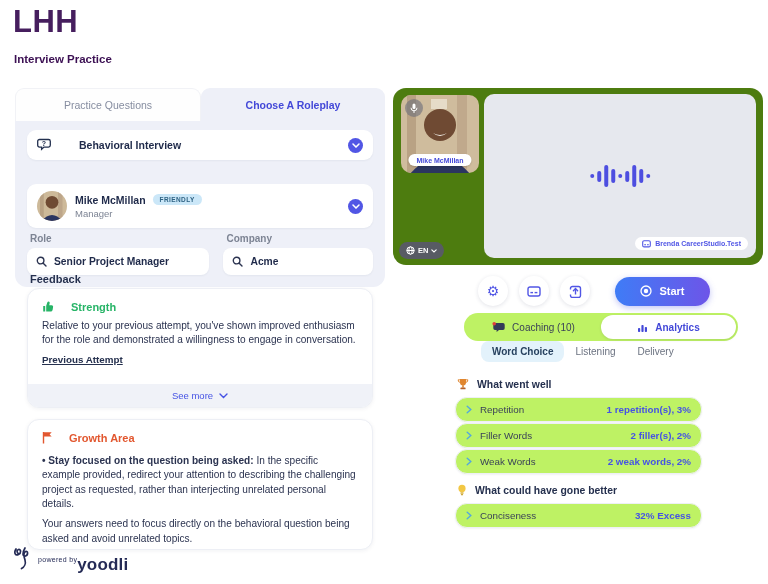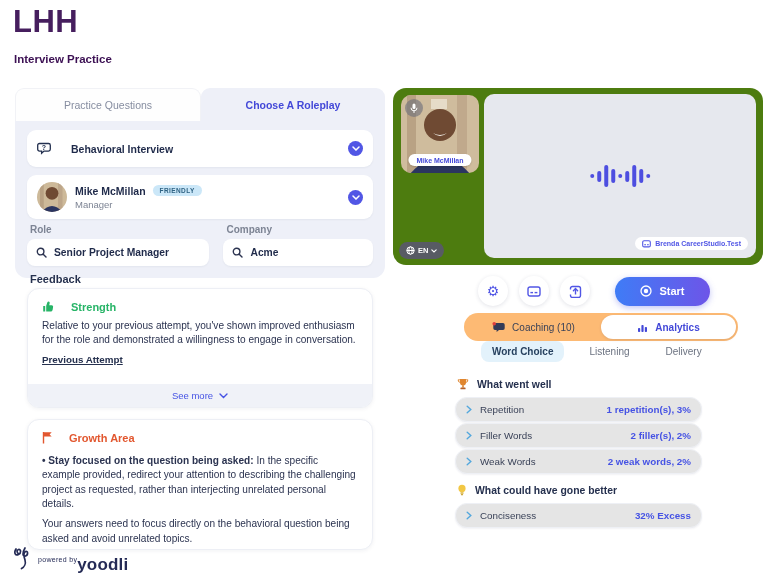--- a/index.html
+++ b/index.html
@@ -11,21 +11,21 @@
   .lhh-logo{left:13px;top:4px;font-size:31px;font-weight:800;color:#461e5e;letter-spacing:.5px}
   .page-title{left:14px;top:53px;font-size:11.5px;font-weight:700;color:#3c1053}
 
   
   .tabbar{left:15px;top:88px;width:370px;height:33px;display:flex}
   .tab{flex:1;display:flex;align-items:center;justify-content:center;font-size:10.5px;border-radius:9px 9px 0 0;cursor:pointer}
   .tab-inactive{background:#fefefe;border:1px solid #f1f2f6;border-bottom:none;color:#868da0}
   .tab-active{background:#eef0f8;color:#4348d8;font-weight:700}
   .left-panel{left:15px;top:121px;width:370px;background:#eef0f8;border-radius:0 0 12px 12px;padding:9px 12px 12px}
   .select{background:#fff;border-radius:9px;display:flex;align-items:center;padding:0 10px;box-shadow:0 1px 2px rgba(20,30,60,.05)}
-  .select1{height:37px;margin-bottom:8px;gap:16px}
+  .select1{height:30px;margin-bottom:24px;gap:24px}
   .select2{height:44px;margin-bottom:5px;gap:8px}
   .select-label{font-size:10.5px;font-weight:700;color:#1f2a4a}
   .chev-circle{margin-left:auto;width:15px;height:15px;border-radius:50%;background:#5156e5;display:flex;align-items:center;justify-content:center;flex:0 0 auto;cursor:pointer}
   .avatar{width:30px;height:30px;border-radius:50%;overflow:hidden;flex:0 0 auto}
   .persona-lines{display:flex;flex-direction:column;gap:2px}
   .persona-top{display:flex;align-items:center;gap:7px}
   .badge{background:#cbe7f8;color:#2f6384;font-size:6.5px;font-weight:700;letter-spacing:.4px;padding:2px 7px;border-radius:8px}
   .persona-sub{font-size:9.5px;color:#7d8494}
   .fields{display:flex;gap:14px;margin-top:3px}
   .field-label{font-size:10px;font-weight:600;color:#7d8494;margin:0 0 4px 3px}
@@ -56,33 +56,33 @@
   .caption-pill{position:absolute;right:8px;bottom:8px;background:#fff;border-radius:8px;padding:2.5px 7px;font-size:7px;font-weight:600;color:#5156e5;display:flex;gap:4px;align-items:center}
   .lang-pill{position:absolute;left:6px;bottom:6px;background:#585b64;border-radius:9px;height:17px;display:flex;align-items:center;gap:3px;padding:0 7px;color:#fff;font-size:7.5px;font-weight:700;cursor:pointer}
 
   
   .controls{left:478px;top:276px;display:flex;align-items:center;gap:11px}
   .circle-btn{width:30px;height:30px;border-radius:50%;background:#fff;box-shadow:0 1px 4px rgba(30,40,80,.13);display:flex;align-items:center;justify-content:center;cursor:pointer}
   .gear-glyph{font-size:14px;color:#5156e5;line-height:1}
   .start-btn{width:95px;height:29px;border-radius:15px;background:linear-gradient(90deg,#3f7cf6,#6d55e8);color:#fff;font-size:11px;font-weight:700;display:flex;align-items:center;justify-content:center;gap:7px;box-shadow:0 2px 6px rgba(80,90,230,.35);cursor:pointer;margin-left:14px}
 
   
-  .coach-tabs{left:464px;top:313px;width:274px;height:28px;background:#fdba74;border-radius:14px;display:flex;padding:2px}
+  .coach-tabs{left:464px;top:313px;width:274px;height:28px;background:#bef264;border-radius:14px;display:flex;padding:2px}
   .coach-tab{flex:1;display:flex;align-items:center;justify-content:center;gap:7px;font-size:10px;color:#3a4258;cursor:pointer}
   .coach-tab.active{background:#fff;border-radius:13px;box-shadow:0 1px 3px rgba(30,40,80,.12);color:#4348d8;font-weight:700}
 
   
-  .subtabs{left:481px;top:341px;display:flex;gap:14px;align-items:center}
+  .subtabs{left:481px;top:341px;display:flex;align-items:center}
   .subtab{font-size:10px;color:#6b7280;padding:5px 11px;cursor:pointer}
   .subtab.active{background:#e3f2fb;border-radius:8px;color:#27415f;font-weight:700}
 
   
   .section-head{display:flex;gap:8px;align-items:center;font-size:10.4px;font-weight:700;color:#25304e}
   .sh1{left:457px;top:378px}.sh2{left:457px;top:484px}
-  .metric-row{left:455px;width:247px;height:25px;background:#e5e5e5;border:1px solid #eef0f5;border-radius:12px;box-shadow:0 1px 2px rgba(30,40,80,.06);display:flex;align-items:center;padding:0 10px;gap:8px;cursor:pointer}
+  .metric-row{left:455px;width:247px;height:25px;background:#bef264;border:1px solid #eef0f5;border-radius:12px;box-shadow:0 1px 2px rgba(30,40,80,.06);display:flex;align-items:center;padding:0 10px;gap:8px;cursor:pointer}
   .mr1{top:397px}.mr2{top:423px}.mr3{top:449px}.mr4{top:503px}
   .metric-label{font-size:9.8px;color:#3a4258}
   .metric-value{margin-left:auto;font-size:9.8px;font-weight:700;color:#4653e4}
 
   
   .powered{left:12px;top:545px;display:flex;align-items:flex-end;gap:5px}
   .powered-text{display:flex;flex-direction:row;line-height:1}
   .powered-by{font-size:7px;color:#252b56;margin-bottom:2px;letter-spacing:.3px}
   .yoodli{font-size:17px;font-weight:700;color:#252b56;letter-spacing:.2px}
 </style>

